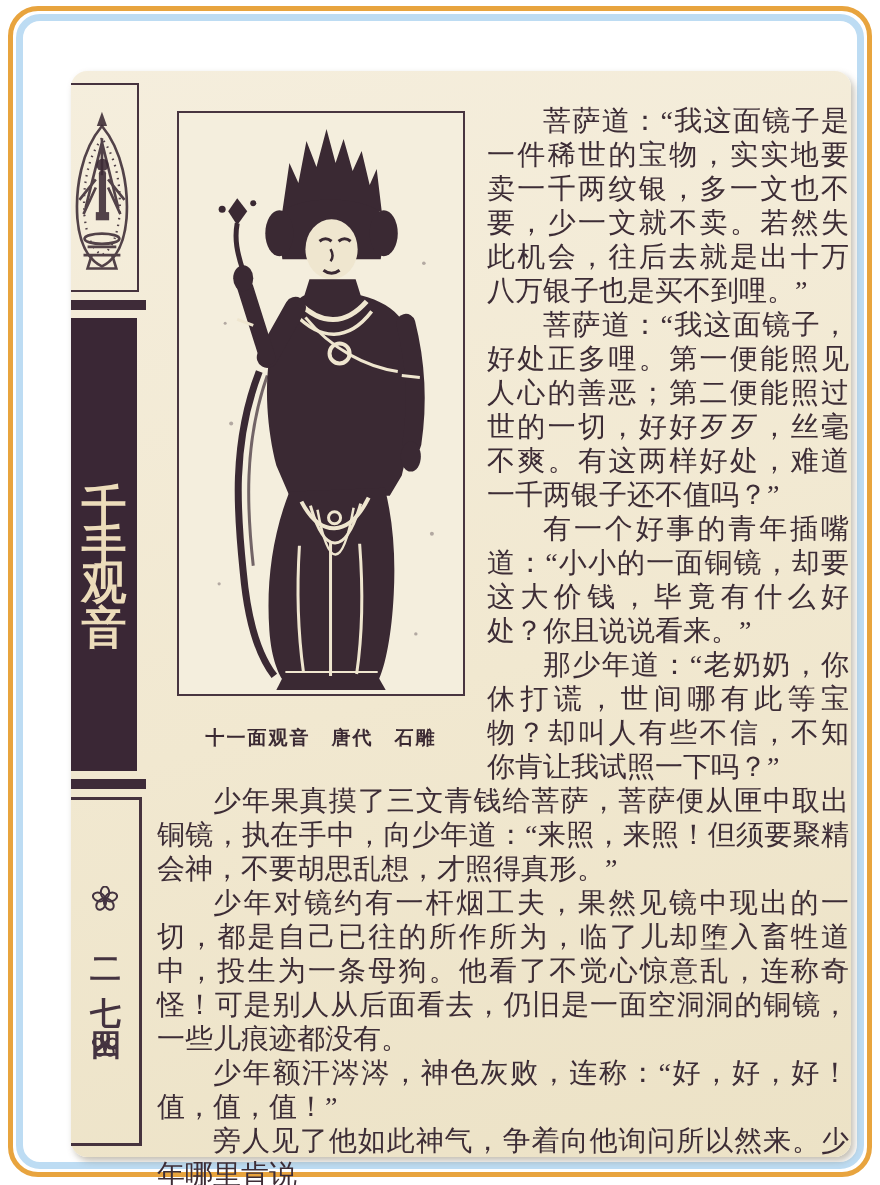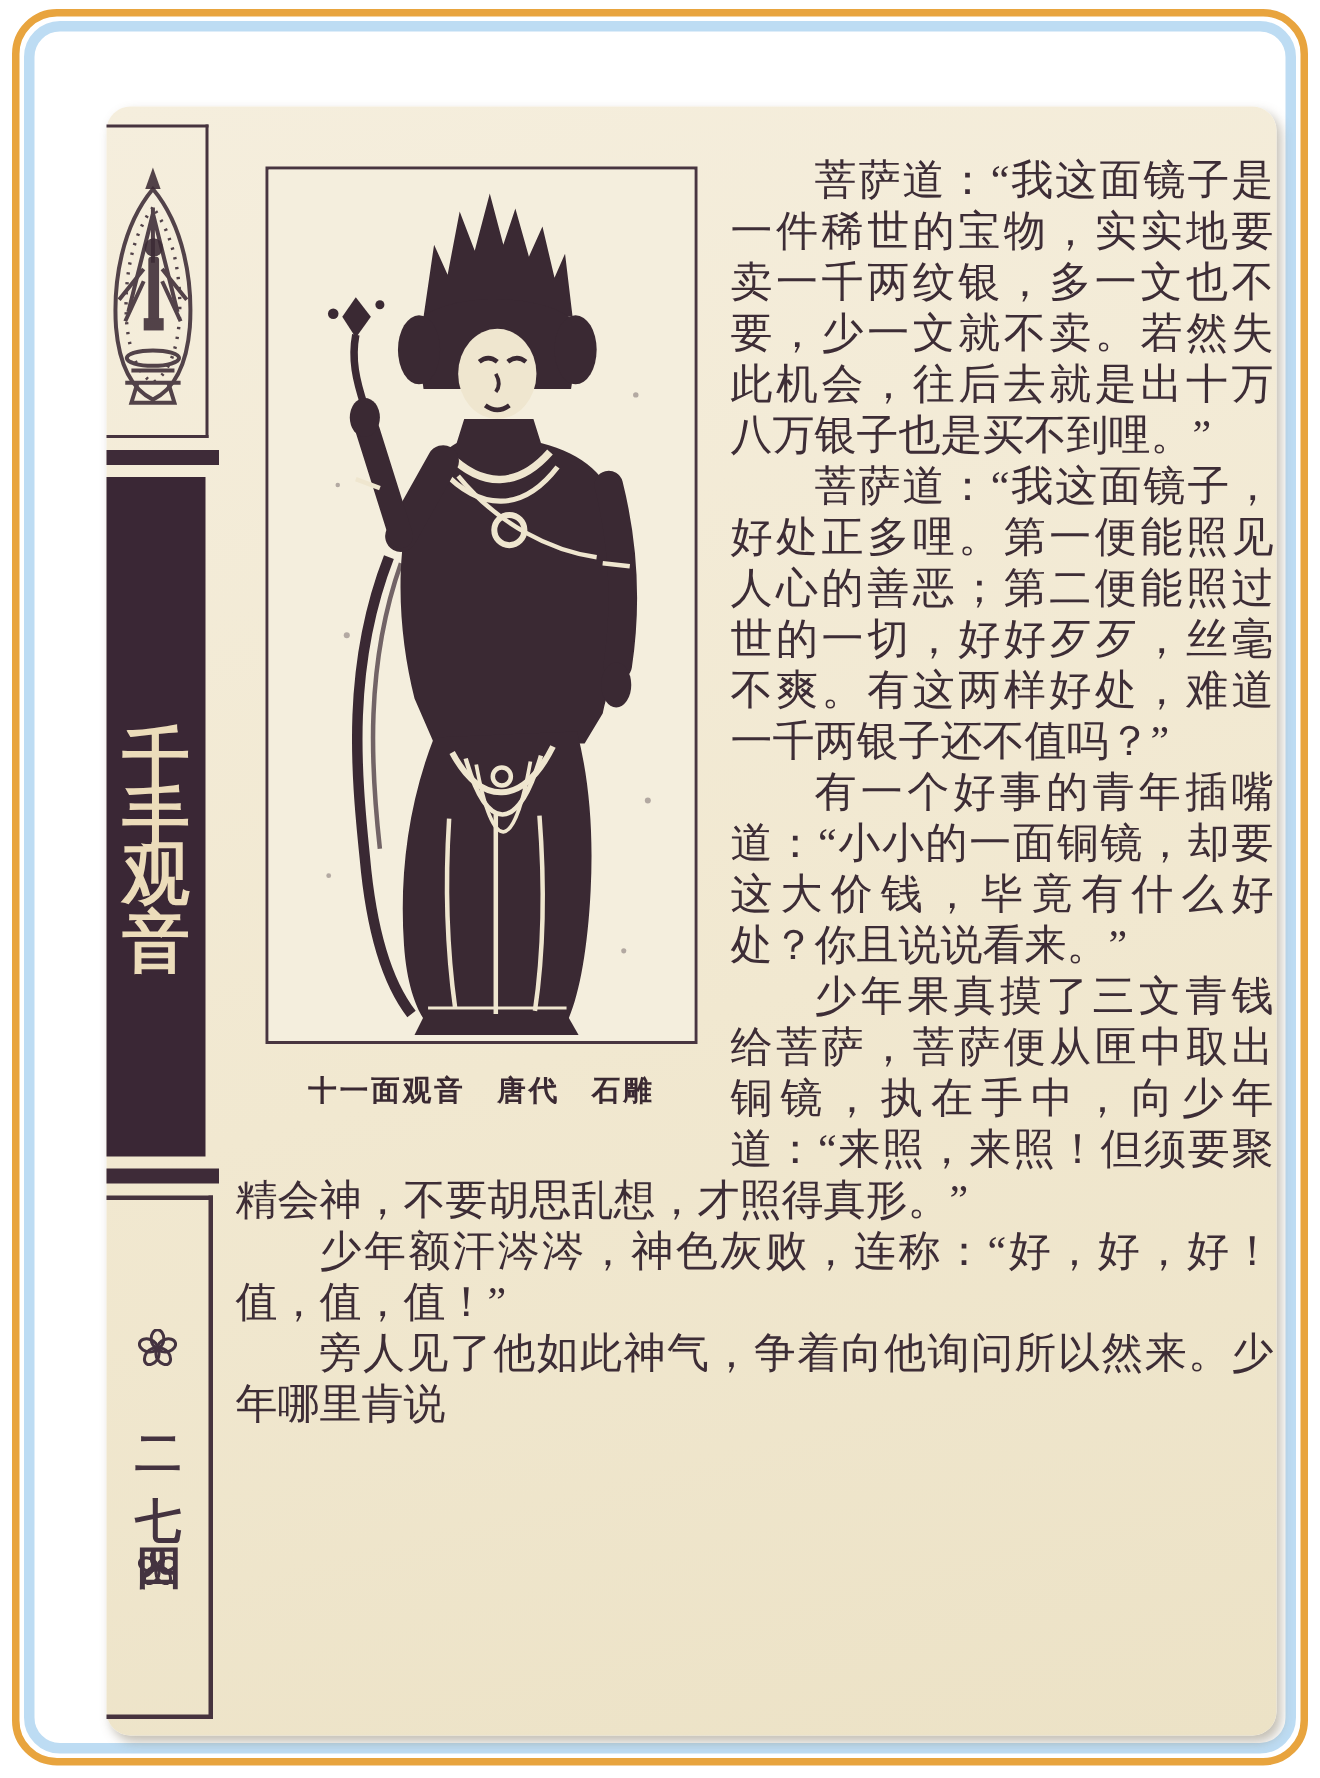--- a/index.html
+++ b/index.html
@@ -61,21 +61,21 @@
     position:absolute;left:86px;top:0;width:692px;height:1086px;
     padding-top:33px;box-sizing:border-box;
   }
   .figure-float{float:left;width:330px;}
   .statue-frame{
     margin:7px 0 0 20px;width:288px;height:585px;
     border:2.5px solid #483540;background:#f4eedd;box-sizing:border-box;
   }
   .statue-frame svg{display:block;width:100%;height:100%;}
   .figure-caption{
-    margin-top:18px;margin-left:20px;width:288px;text-align:center;
+    margin-top:29px;margin-left:20px;width:288px;text-align:center;
     font-family:"DejaVu Sans","Liberation Sans",sans-serif;
     font-weight:bold;font-size:19px;color:#3a2932;letter-spacing:2px;
     margin-bottom:12px;
   }
   .article p{
     margin:0;text-indent:2em;font-size:28px;line-height:34px;
     text-align:justify;color:#3d2d36;letter-spacing:0;
   }
 </style>
 </head>
@@ -222,21 +222,23 @@
                 <path d="M106,558 L198,558" stroke="#efe6cf" stroke-width="2" fill="none"></path>
               </svg>
             </div>
             <div class="figure-caption">十一面观音　唐代　石雕</div>
           </div>
 
           <div class="article">
             <p>菩萨道：“我这面镜子是一件稀世的宝物，实实地要卖一千两纹银，多一文也不要，少一文就不卖。若然失此机会，往后去就是出十万八万银子也是买不到哩。”</p>
             <p>菩萨道：“我这面镜子，好处正多哩。第一便能照见人心的善恶；第二便能照过世的一切，好好歹歹，丝毫不爽。有这两样好处，难道一千两银子还不值吗？”</p>
             <p>有一个好事的青年插嘴道：“小小的一面铜镜，却要这大价钱，毕竟有什么好处？你且说说看来。”</p>
+            <p>那少年道：“老奶奶，你休打谎，世间哪有此等宝物？却叫人有些不信，不知你肯让我试照一下吗？”</p>
             <p>少年果真摸了三文青钱给菩萨，菩萨便从匣中取出铜镜，执在手中，向少年道：“来照，来照！但须要聚精会神，不要胡思乱想，才照得真形。”</p>
+            <p>少年对镜约有一杆烟工夫，果然见镜中现出的一切，都是自己已往的所作所为，临了儿却堕入畜牲道中，投生为一条母狗。他看了不觉心惊意乱，连称奇怪！可是别人从后面看去，仍旧是一面空洞洞的铜镜，一些儿痕迹都没有。</p>
             <p>少年额汗涔涔，神色灰败，连称：“好，好，好！值，值，值！”</p>
             <p>旁人见了他如此神气，争着向他询问所以然来。少年哪里肯说</p>
           </div>
         </div>
 
       </div>
     </div>
   </div>
 </div>
 

